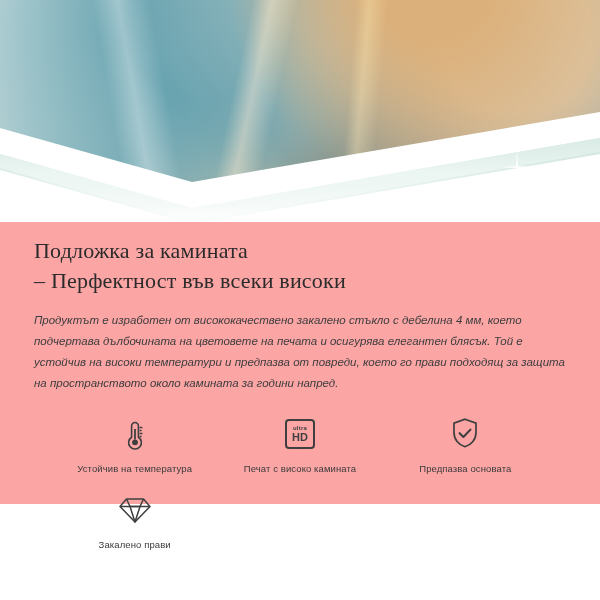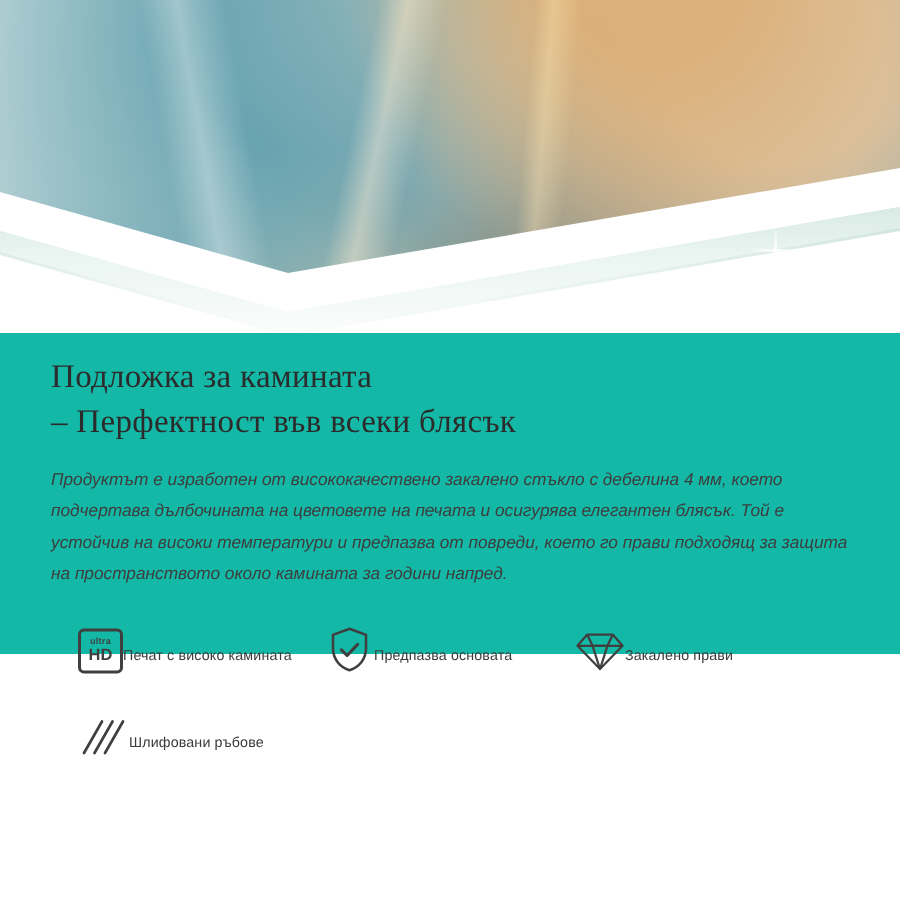--- a/index.html
+++ b/index.html
@@ -4,22 +4,22 @@
 <style>
   * { box-sizing: border-box; margin: 0; padding: 0; }
   html, body {
     width: 600px; height: 600px;
     background: #ffffff;
     font-family: "Liberation Sans", sans-serif;
     overflow: hidden;
   }
   .page {
     position: relative;
-    width: 600px; height: 436px;
-    background: #14b8a6;
+    width: 600px; height: 504px;
+    background: #fca5a5;
   }
 
   
   .hero {
     position: relative;
     width: 600px;
     height: 222px;
     overflow: hidden;
     background: #ffffff;
   }
@@ -101,21 +101,21 @@
   
   .features {
     margin-top: 18px;
     display: grid;
     grid-template-columns: repeat(3, 1fr);
     row-gap: 14px;
     padding: 0 18px;
   }
   .feature {
     display: flex;
-    flex-direction: row;
+    flex-direction: column;
     align-items: center;
     text-align: center;
   }
   .feature-icon {
     height: 44px;
     display: flex;
     align-items: center;
     justify-content: center;
     color: #3f3f3f;
   }
@@ -144,29 +144,40 @@
   <div class="hero">
     <div class="hero-art"></div>
     <div class="glass-thickness"></div>
     <div class="glass-edge"></div>
     <div class="sparkle"></div>
   </div>
 
   <div class="content">
     <h1 class="headline">
       <span>Подложка за камината</span>
-      <span class="line2">– Перфектност във всеки блясък</span>
+      <span class="line2">– Перфектност във всеки високи</span>
     </h1>
 
     <div class="body-copy">
       <p>Продуктът е изработен от висококачествено закалено стъкло с дебелина 4 мм, което подчертава дълбочината на цветовете на печата и осигурява елегантен блясък. Той е устойчив на високи температури и предпазва от повреди, което го прави подходящ за защита на пространството около камината за години напред.</p>
     </div>
 
     <div class="features">
 
+      <div class="feature">
+        <div class="feature-icon">
+          <svg width="30" height="34" viewBox="0 0 30 34" fill="none" stroke="#3f3f3f" stroke-width="1.6">
+            <path d="M15 5.5a3.4 3.4 0 0 1 3.4 3.4v11.3a6.4 6.4 0 1 1-6.8 0V8.9A3.4 3.4 0 0 1 15 5.5z"></path>
+            <circle cx="15" cy="25.3" r="2.9" fill="#3f3f3f" stroke="none"></circle>
+            <path d="M15 22.6V12" stroke-width="1.8"></path>
+            <path d="M19.6 10.5h2.8M19.6 13.5h2M19.6 16.5h2.8M19.6 19.5h2"></path>
+          </svg>
+        </div>
+        <div class="feature-label">Устойчив на температура</div>
+      </div>
 
       <div class="feature">
         <div class="feature-icon">
           <div class="ultrahd">
             <span class="u1">ultra</span>
             <span class="u2">HD</span>
           </div>
         </div>
         <div class="feature-label">Печат с високо камината</div>
       </div>
@@ -186,27 +197,17 @@
           <svg width="34" height="30" viewBox="0 0 34 30" fill="none" stroke="#3f3f3f" stroke-width="1.5" stroke-linejoin="round">
             <path d="M8.5 4h17l6.5 7.5L17 27 2 11.5 8.5 4z"></path>
             <path d="M2 11.5h30"></path>
             <path d="M8.5 4L12 11.5 17 27l5-15.5L25.5 4"></path>
             <path d="M12 11.5h10"></path>
           </svg>
         </div>
         <div class="feature-label">Закалено прави</div>
       </div>
 
-      <div class="feature">
-        <div class="feature-icon">
-          <svg width="34" height="30" viewBox="0 0 34 30" fill="none" stroke="#3f3f3f" stroke-width="1.8" stroke-linecap="round">
-            <path d="M4 25L16 4"></path>
-            <path d="M11 25L23 4"></path>
-            <path d="M18 25L30 4"></path>
-          </svg>
-        </div>
-        <div class="feature-label">Шлифовани ръбове</div>
-      </div>
 
 
     </div>
   </div>
 </div>
 
 </body></html>

